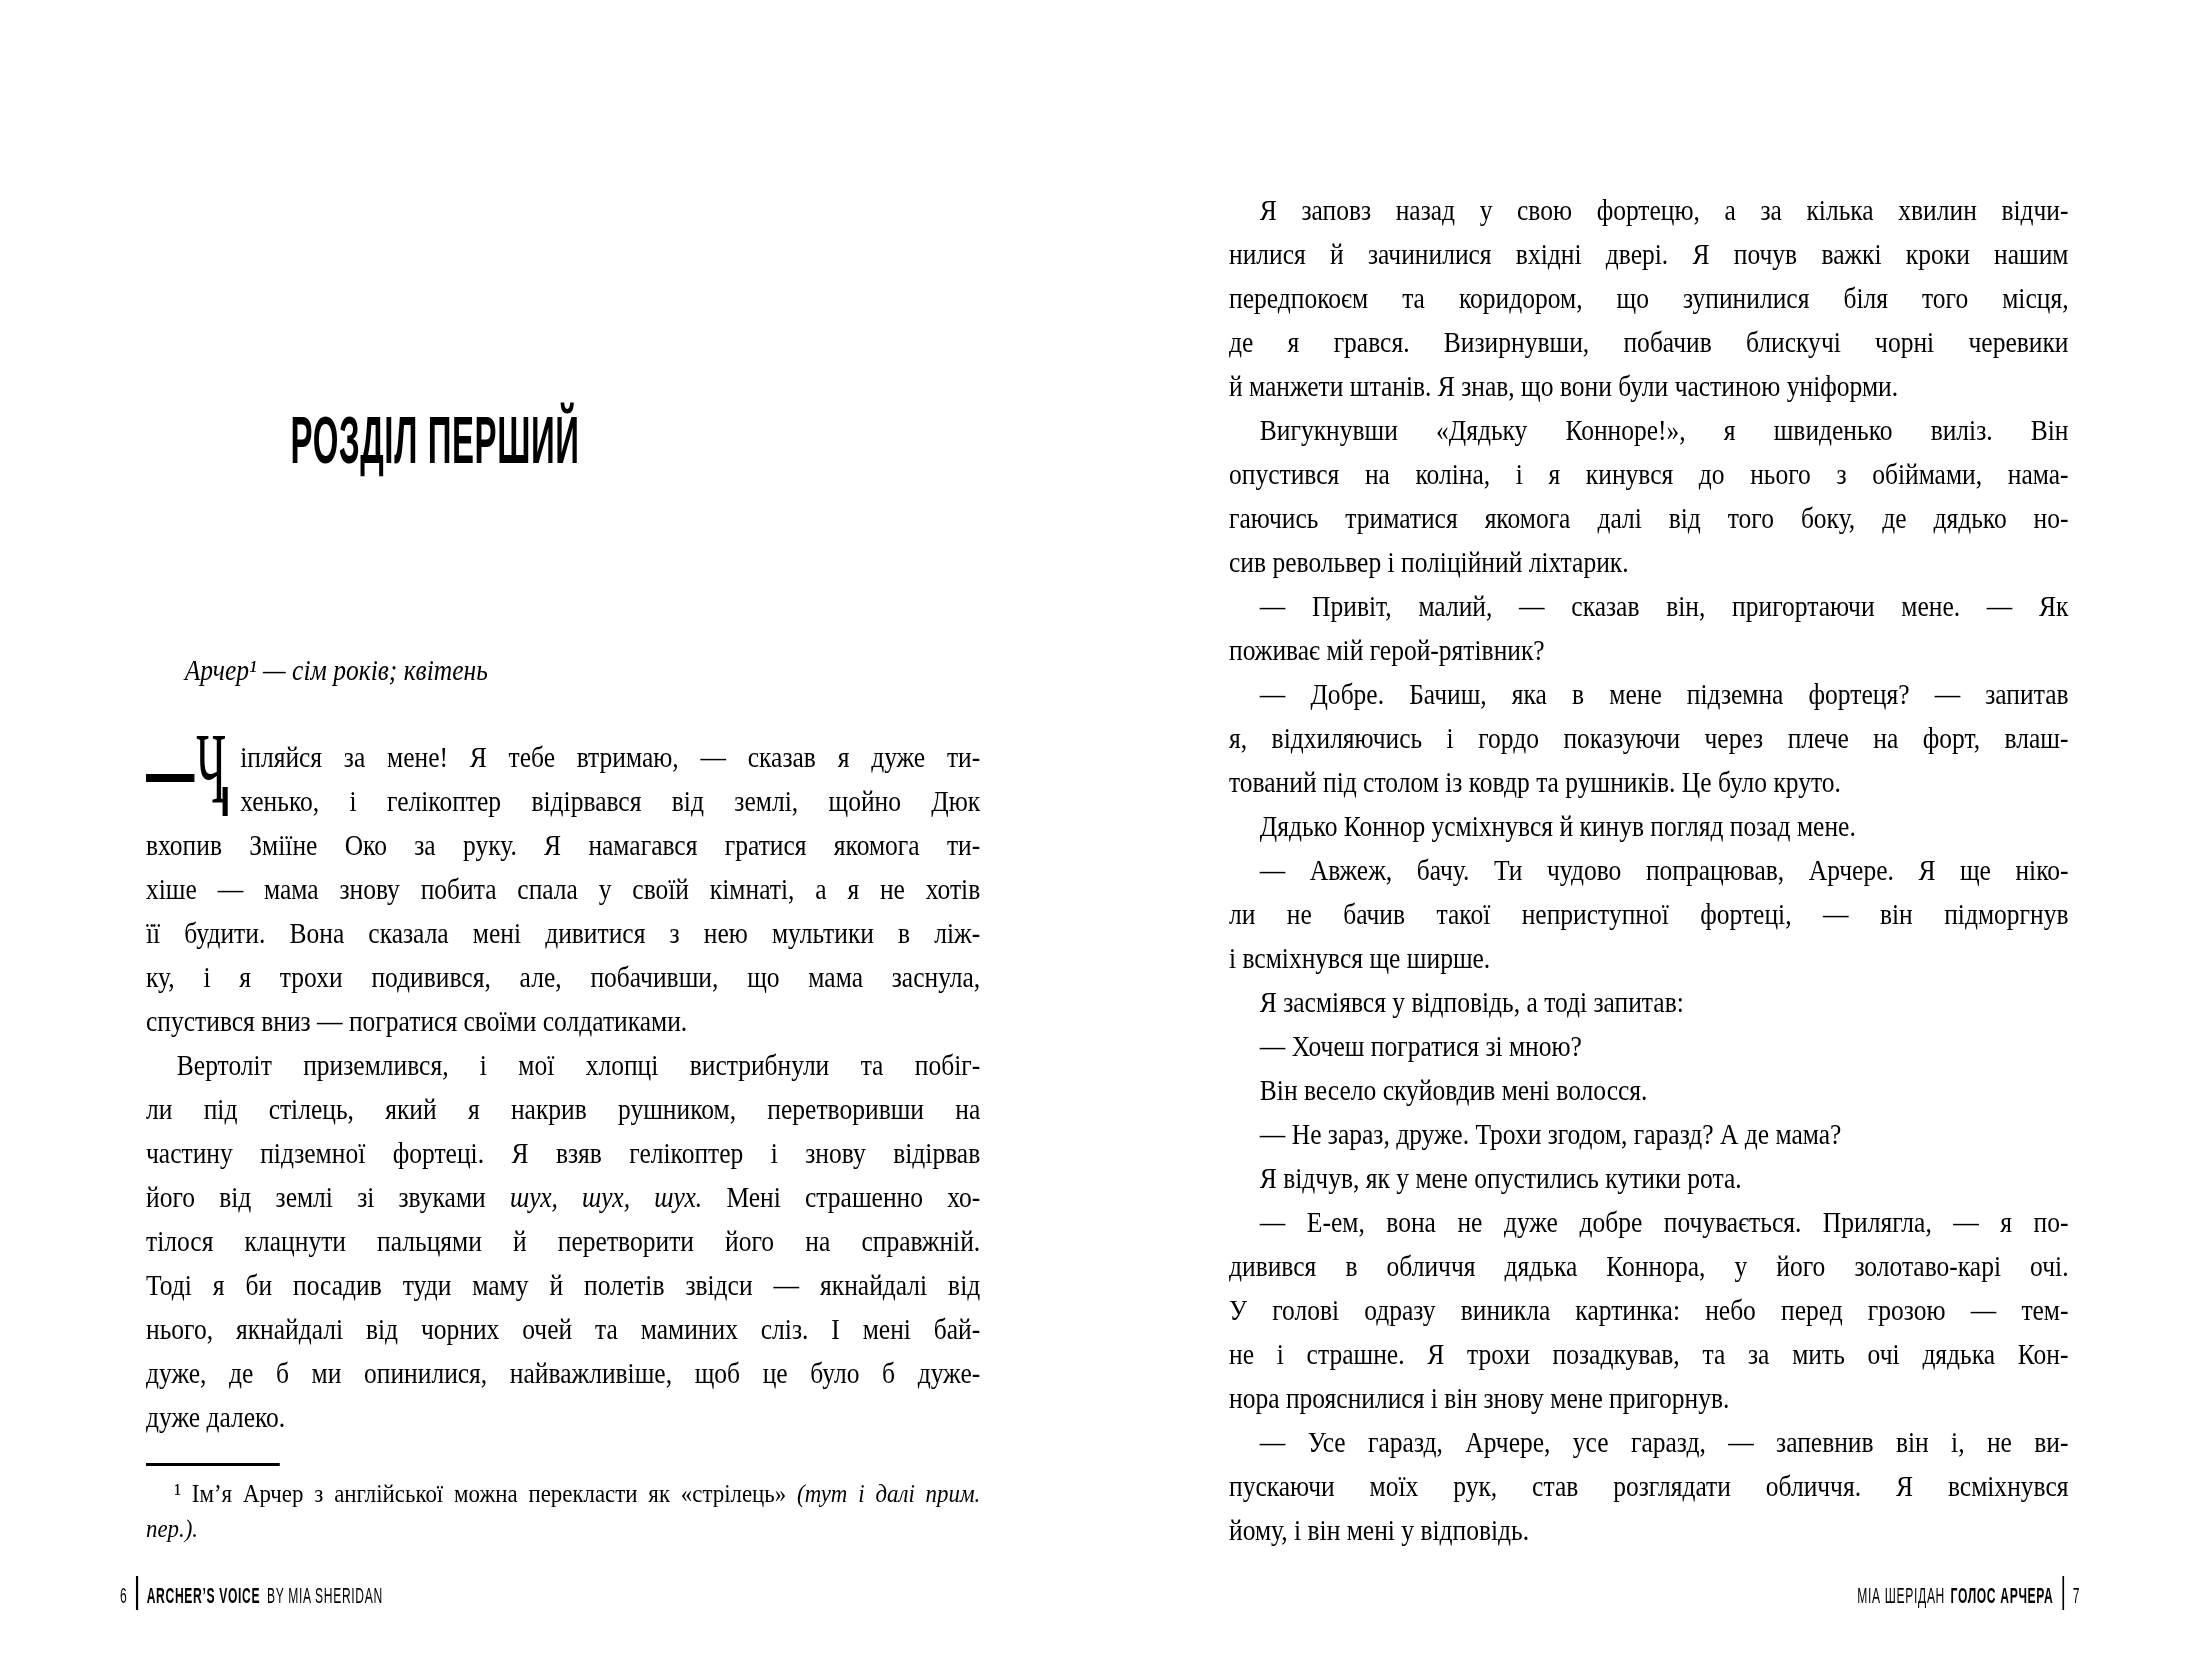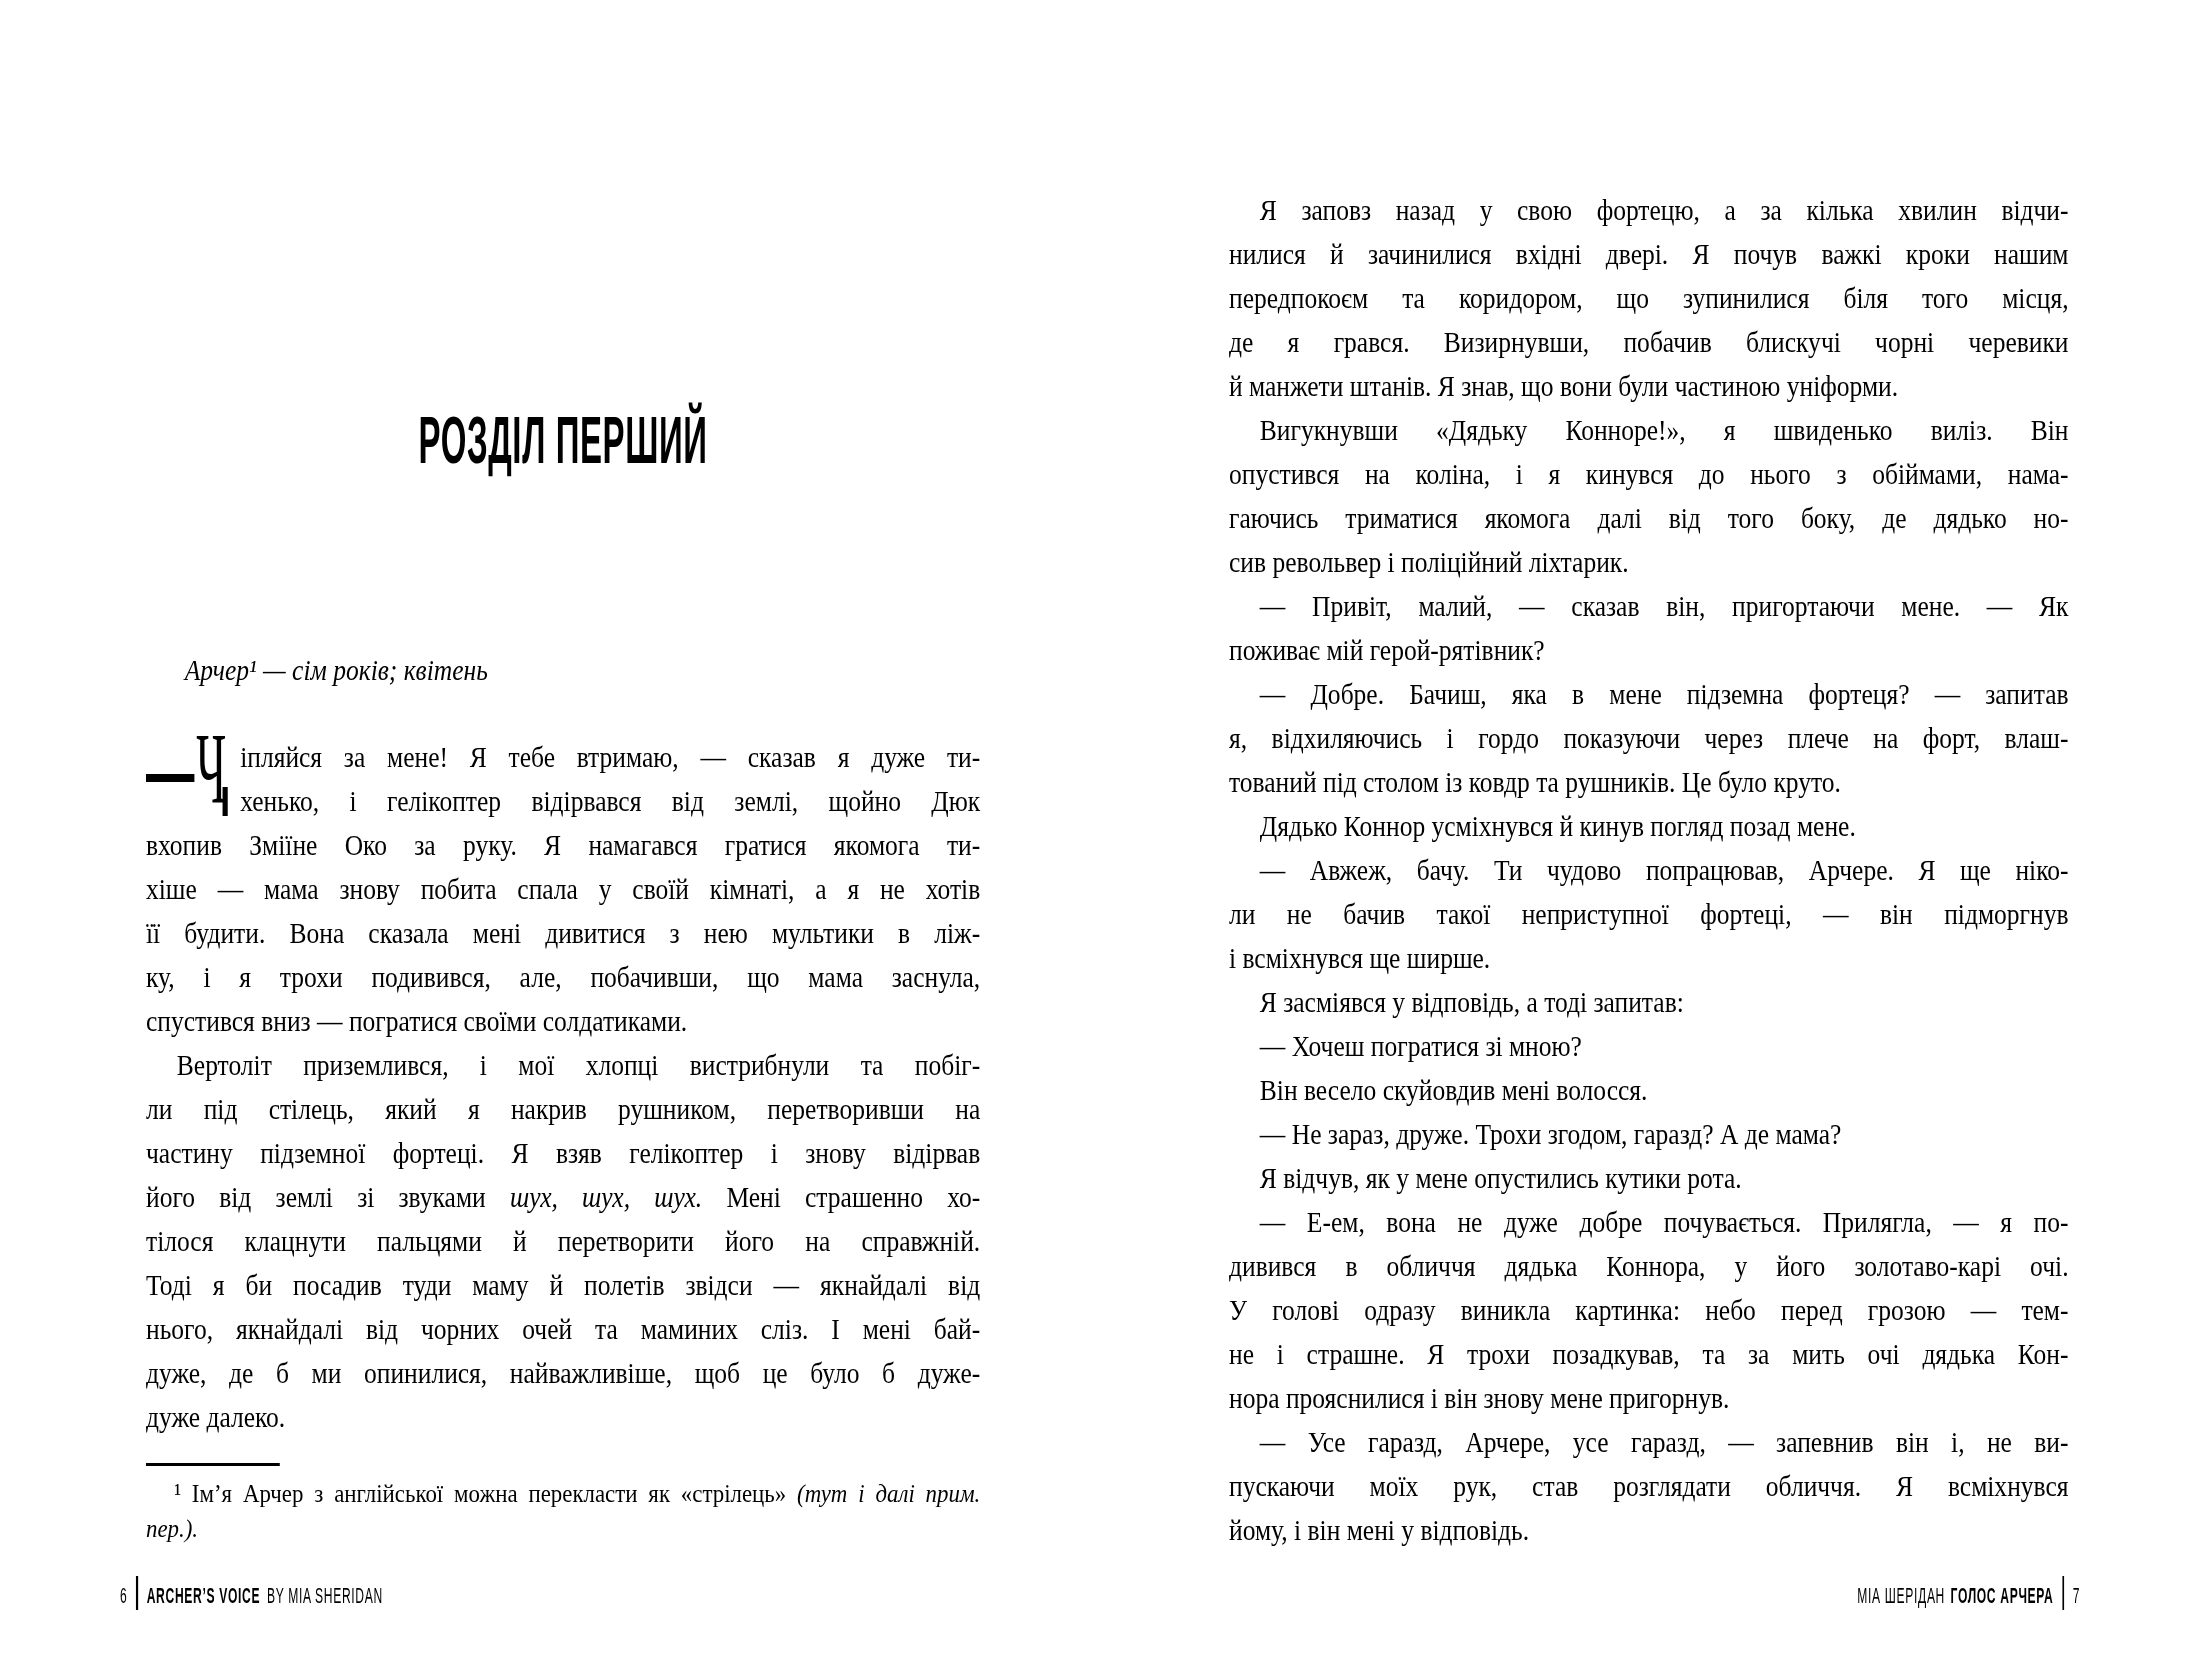--- a/index.html
+++ b/index.html
@@ -4,21 +4,21 @@
 <style>
   html,body{margin:0;padding:0;background:#e8e8e8;}
   .book{position:relative;width:2205px;height:1654px;background:#ffffff;color:#000;
         font-family:"Liberation Serif",serif;overflow:hidden;}
   .page{position:absolute;top:0;width:1102px;height:1468px;background:#ffffff;margin-top:40px;}
   .page.left{left:0;}
   .page.right{left:1102px;}
 
   
   .chapter-title{position:absolute;left:146px;top:372px;width:834px;margin:0;
-        text-align:center;font-family:"Liberation Sans",sans-serif;font-weight:700;
+        text-align:left;font-family:"Liberation Sans",sans-serif;font-weight:700;
         font-size:66px;line-height:57px;}
   .cond-title{display:inline-block;transform:scaleX(0.5);white-space:nowrap;letter-spacing:1.2px;}
 
   
   .epigraph{position:absolute;left:146px;top:608px;width:948px;
         transform:scaleX(0.88);transform-origin:left top;
         font-style:italic;font-size:29px;line-height:44px;text-indent:44px;}
 
   
   .body-text{position:absolute;transform:scaleX(0.88);transform-origin:left top;

